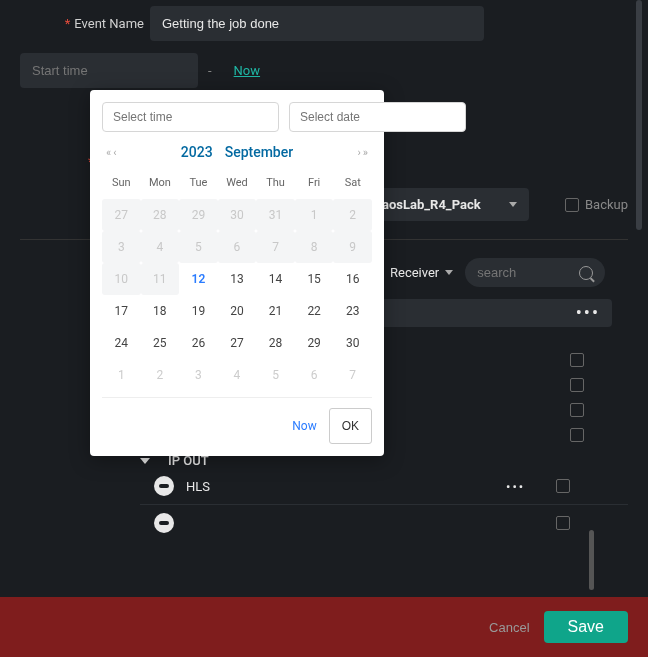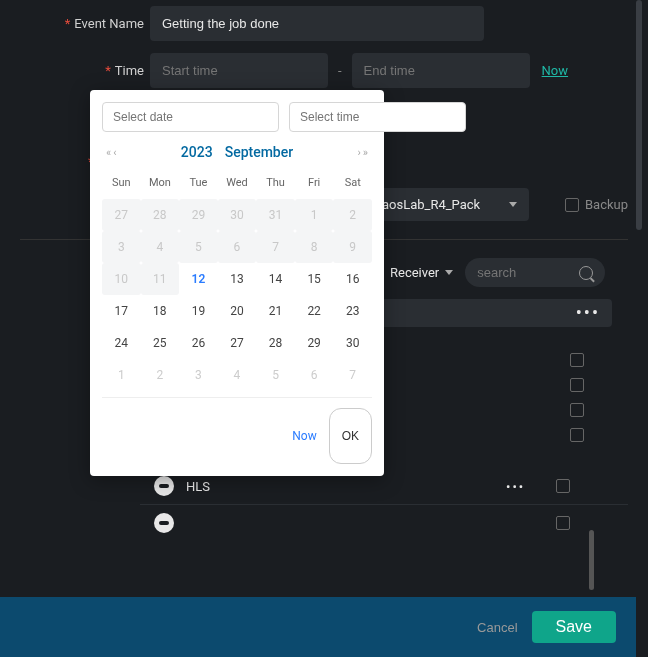--- a/index.html
+++ b/index.html
@@ -57,20 +57,21 @@
     background: #2a2e33;
     border-radius: 4px;
     padding: 9px 12px;
     display: flex;
     align-items: center;
     justify-content: space-between;
     color: #e8e8e8;
     font-size: 13px;
     width: 190px;
     margin-left: 350px;
+    font-weight: bold;
   }
   .chev-down {
     width: 0; height: 0;
     border-left: 4px solid transparent;
     border-right: 4px solid transparent;
     border-top: 5px solid #aaa;
   }
   .checkbox-wrap {
     display: flex;
     align-items: center;
@@ -202,27 +203,27 @@
   }
   .row-dots {
     position: absolute;
     left: 366px;
     color: #e8e8e8;
     letter-spacing: 2px;
     cursor: pointer;
   }
   .footer {
     position: absolute;
-    bottom: 0; left: 0; right: 12px;
+    bottom: 0; left: 0; right: 0;
     display: flex;
     justify-content: flex-end;
     align-items: center;
     padding: 14px 20px;
     gap: 14px;
-    background: #0c4a6e;
+    background: #7f1d1d;
   }
   .btn-cancel {
     background: none; border: none;
     color: #999; font-size: 13px;
     cursor: pointer;
   }
   .btn-save {
     background: #0fa58a;
     border: none;
     color: #fff;
@@ -317,22 +318,22 @@
     gap: 12px;
   }
   .dp-now {
     color: #2b7cff;
     font-size: 12px;
     cursor: pointer;
   }
   .dp-ok {
     border: 1px solid #ccc;
     background: #fff;
-    padding: 20px 12px;
-    border-radius: 12px;
+    padding: 10px 12px;
+    border-radius: 3px;
     font-size: 12px;
     cursor: pointer;
     color: #333;
   }
   .req-lonely {
     position: absolute;
     left: 88px;
     color: #e74c3c;
     font-size: 13px;
   }
@@ -344,24 +345,22 @@
 <div class="scrollbar2"></div>
 
 <div class="form">
 
   <div class="row">
     <div class="label req">Event Name</div>
     <input class="input lg" value="Getting the job done" style="">
   </div>
 
   <div class="row">
-    <div class="label req">Time</div>
     <input class="input sm" placeholder="Start time" style="">
     <span class="dash">-</span>
-    <input class="input sm" placeholder="End time" style="">
     <span class="now-link">Now</span>
   </div>
 
   <span class="req-lonely" style="top:154px;">*</span>
 
   <div class="row" style="margin-top:100px;">
     <div class="select">
       <span>aosLab_R4_Pack</span>
       <span class="chev-down"></span>
     </div>
@@ -424,22 +423,22 @@
   </div>
 </div>
 
 <div class="footer">
   <button class="btn-cancel">Cancel</button>
   <button class="btn-save">Save</button>
 </div>
 
 <div class="popover">
   <div class="dp-top">
+    <input class="dp-input" placeholder="Select time" style="">
     <input class="dp-input" placeholder="Select date" style="">
-    <input class="dp-input" placeholder="Select time" style="">
   </div>
   <div class="dp-nav">
     <span class="dp-arrows">
       <span>«</span>
       <span>‹</span>
     </span>
     <span class="dp-month">
       <span>2023</span>
       <span>September</span>
     </span>

